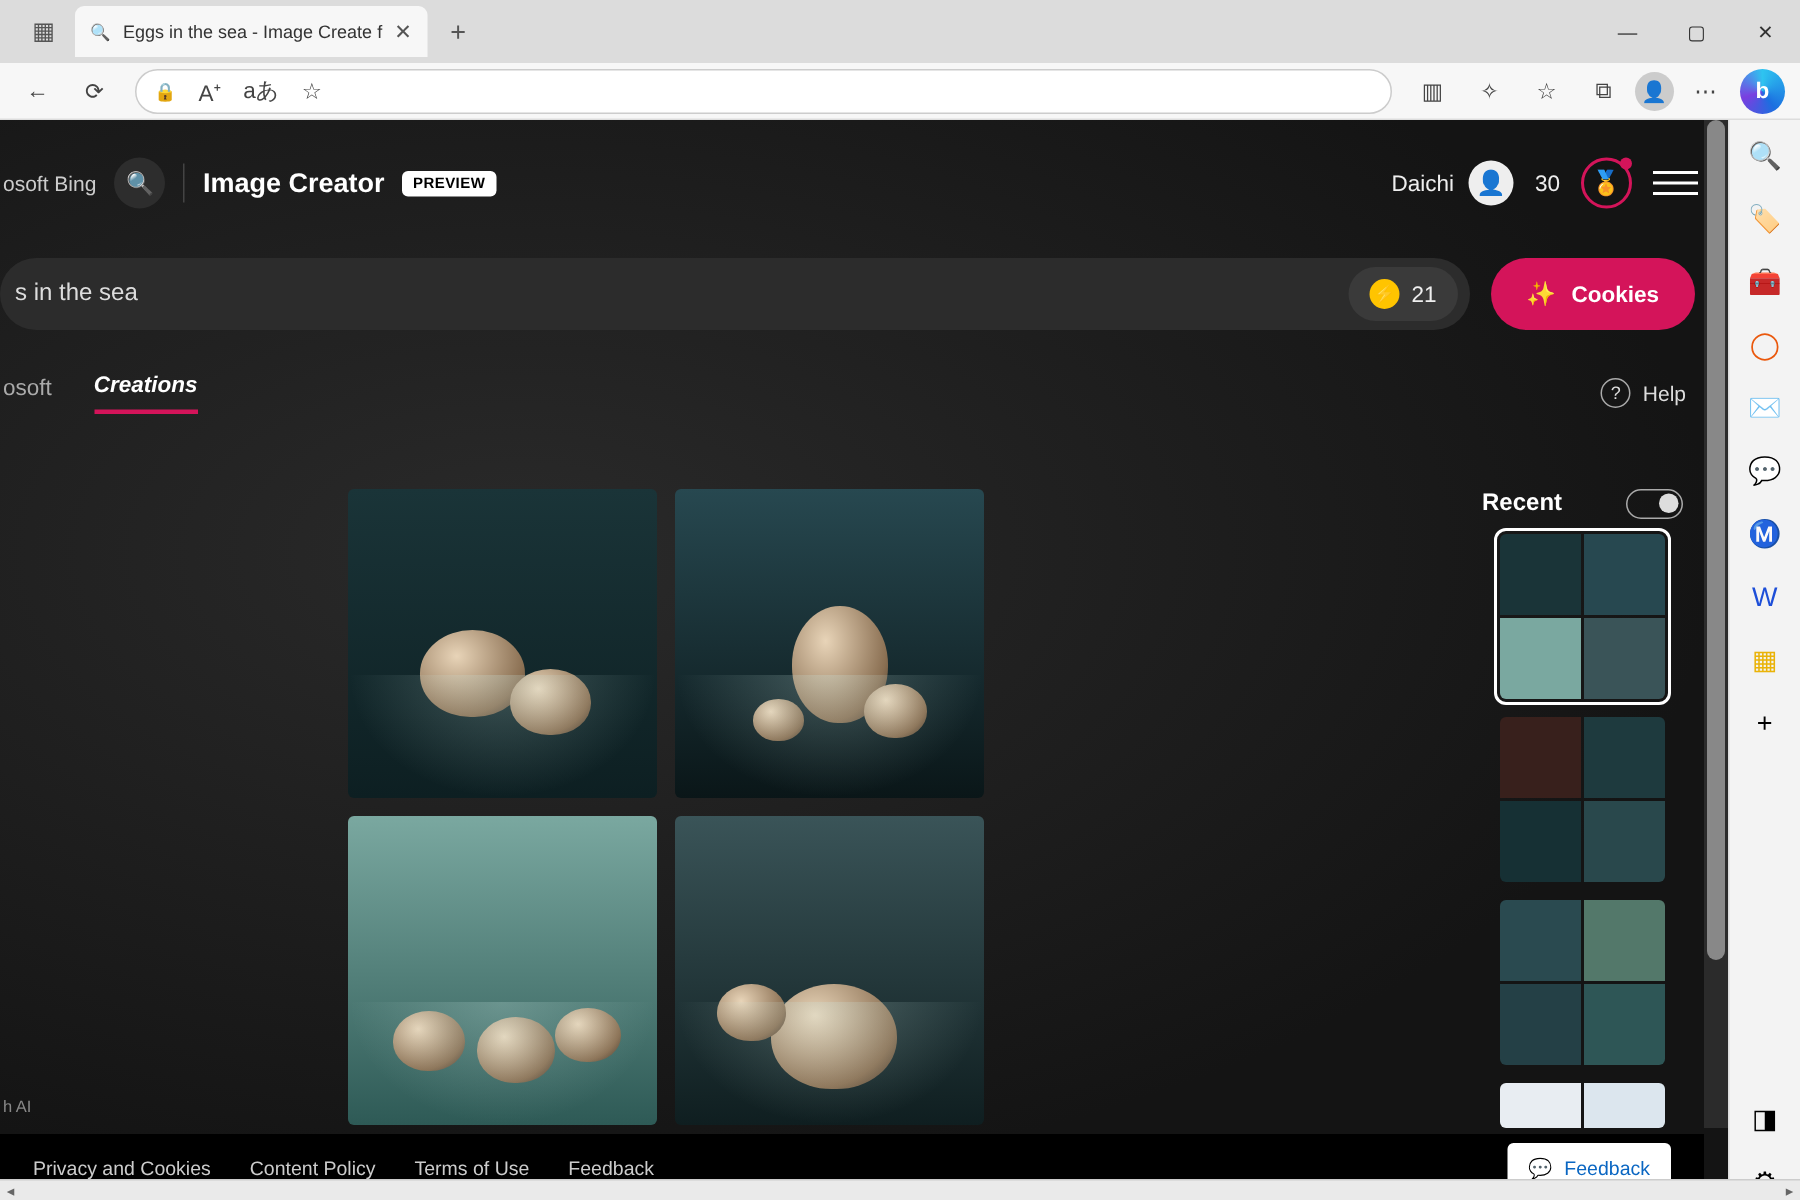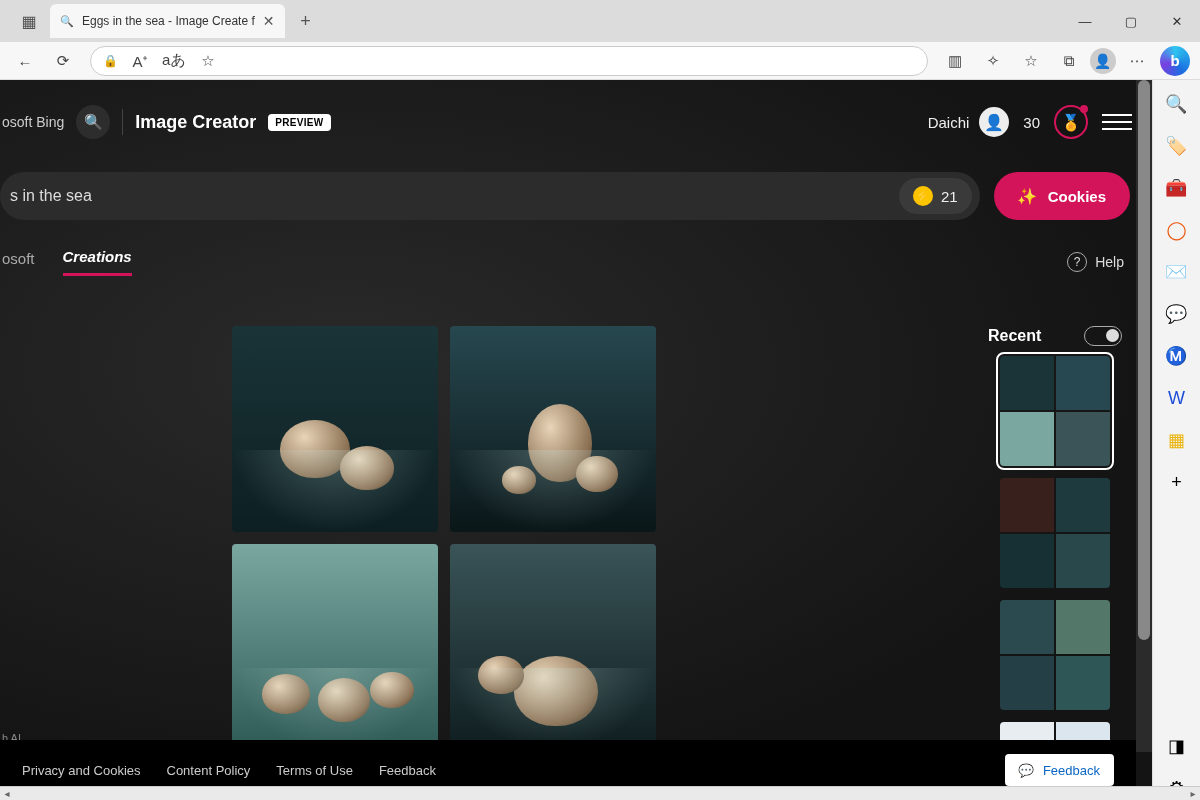--- a/index.html
+++ b/index.html
@@ -86,21 +86,21 @@
 
 
 .sea{width:100%;height:100%;position:relative;background:linear-gradient(180deg,#1a3438 0%,#0d1f22 100%);}
 .sea.v2{background:linear-gradient(180deg,#274850 0%,#0a1618 100%);}
 .sea.v3{background:linear-gradient(180deg,#7aa8a0 0%,#2e5a56 100%);}
 .sea.v4{background:linear-gradient(180deg,#3a5458 0%,#0f1e20 100%);}
 .wave{position:absolute;left:0;right:0;height:40%;bottom:0;background:radial-gradient(ellipse at 50% 0%,rgba(200,230,225,0.25),transparent 70%);}
 .egg{position:absolute;border-radius:50% 50% 48% 48%;background:radial-gradient(ellipse at 35% 30%,#e8d4b8,#8a6f52 70%,#3a3026);}
 
 
-.pfooter{position:absolute;left:0;right:16px;bottom:0;height:60px;background:#000;display:flex;align-items:center;padding:0 22px;gap:26px;font-size:13px;color:#ccc;}
+.pfooter{position:absolute;left:0;right:16px;bottom:0;height:44px;background:#000;display:flex;align-items:center;padding:0 22px;gap:26px;font-size:13px;color:#ccc;}
 .feedback{margin-left:auto;background:#fff;color:#0a66c2;height:32px;border-radius:4px;display:flex;align-items:center;gap:8px;padding:0 14px;font-size:13px;}
 .ai-note{position:absolute;left:2px;bottom:56px;font-size:11px;color:#888;}
 
 .hscroll{position:absolute;left:0;right:0;bottom:0;height:14px;background:#eaeaea;border-top:1px solid #ccc;display:flex;align-items:center;}
 .hscroll .arr{width:14px;text-align:center;color:#666;font-size:10px;}
 
 .bing-orb{width:30px;height:30px;border-radius:50%;background:conic-gradient(#2ec4f0,#1b6fe0 40%,#7a3fe0 70%,#2ec4f0);display:flex;align-items:center;justify-content:center;color:#fff;font-weight:700;font-size:15px;}
 </style>
 </head>
 <body>

